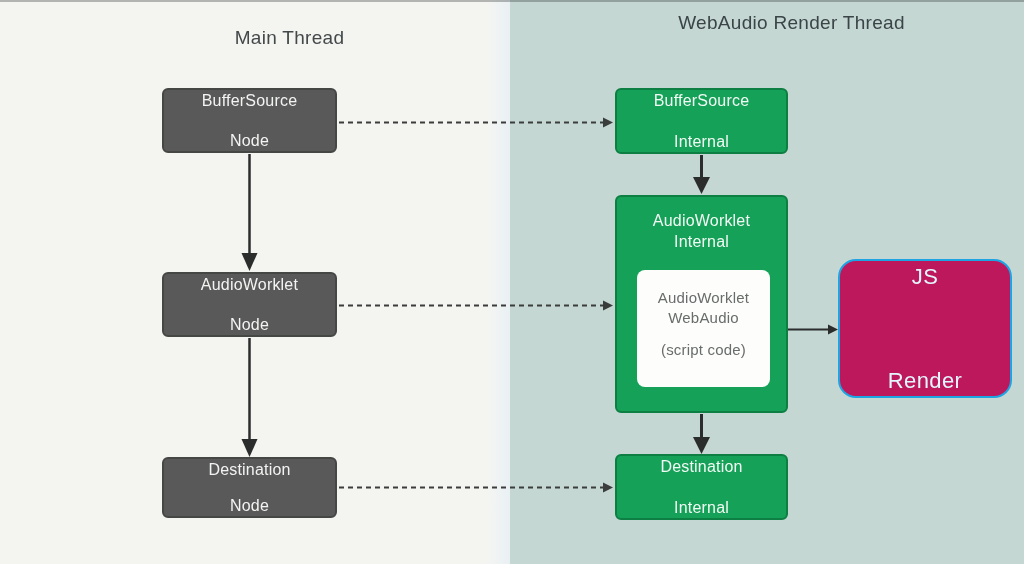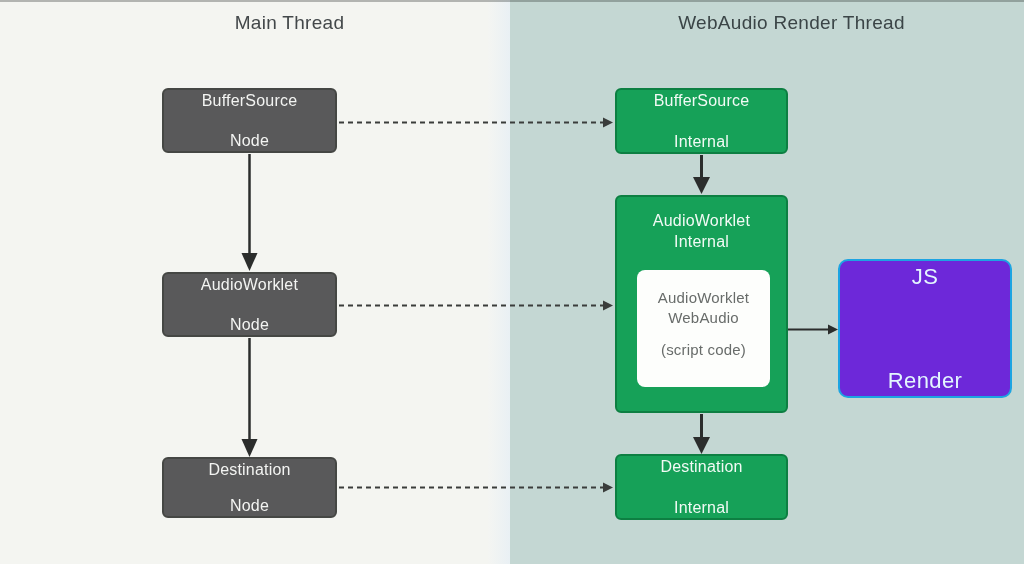--- a/index.html
+++ b/index.html
@@ -41,21 +41,21 @@
     background: rgba(55, 60, 56, 0.35);
   }
   .panel-title {
     position: absolute;
     top: 12px;
     text-align: center;
     font-size: 19px;
     letter-spacing: 0.3px;
     color: #43484a;
   }
-  .panel-title.left  { left: 0;    width: 579px; }
+  .panel-title.left  { left: 0;    width: 579px; margin-top: 15px; }
   .panel-title.right { left: 510px; width: 563px; color: #3b4547; }
 
   .box {
     position: absolute;
     box-sizing: border-box;
     display: flex;
     flex-direction: column;
     align-items: center;
     justify-content: space-between;
     text-align: center;
@@ -88,23 +88,23 @@
     color: #686c6a;
     font-size: 15px;
     line-height: 20px;
     display: flex;
     flex-direction: column;
     align-items: center;
     padding-top: 18px;
   }
   .inner-white .script-line { margin-top: 12px; }
   .box.blue {
-    background: #6d28d9;
+    background: #be185d;
     border: 2px solid #1da4e2;
-    border-radius: 10px;
+    border-radius: 18px;
     color: #e3f6fe;
     font-size: 22px;
     line-height: 31px;
     letter-spacing: 0.4px;
   }
   .lbl { display: block; }
 
   svg.connections {
     position: absolute;
     left: 0; top: 0;

